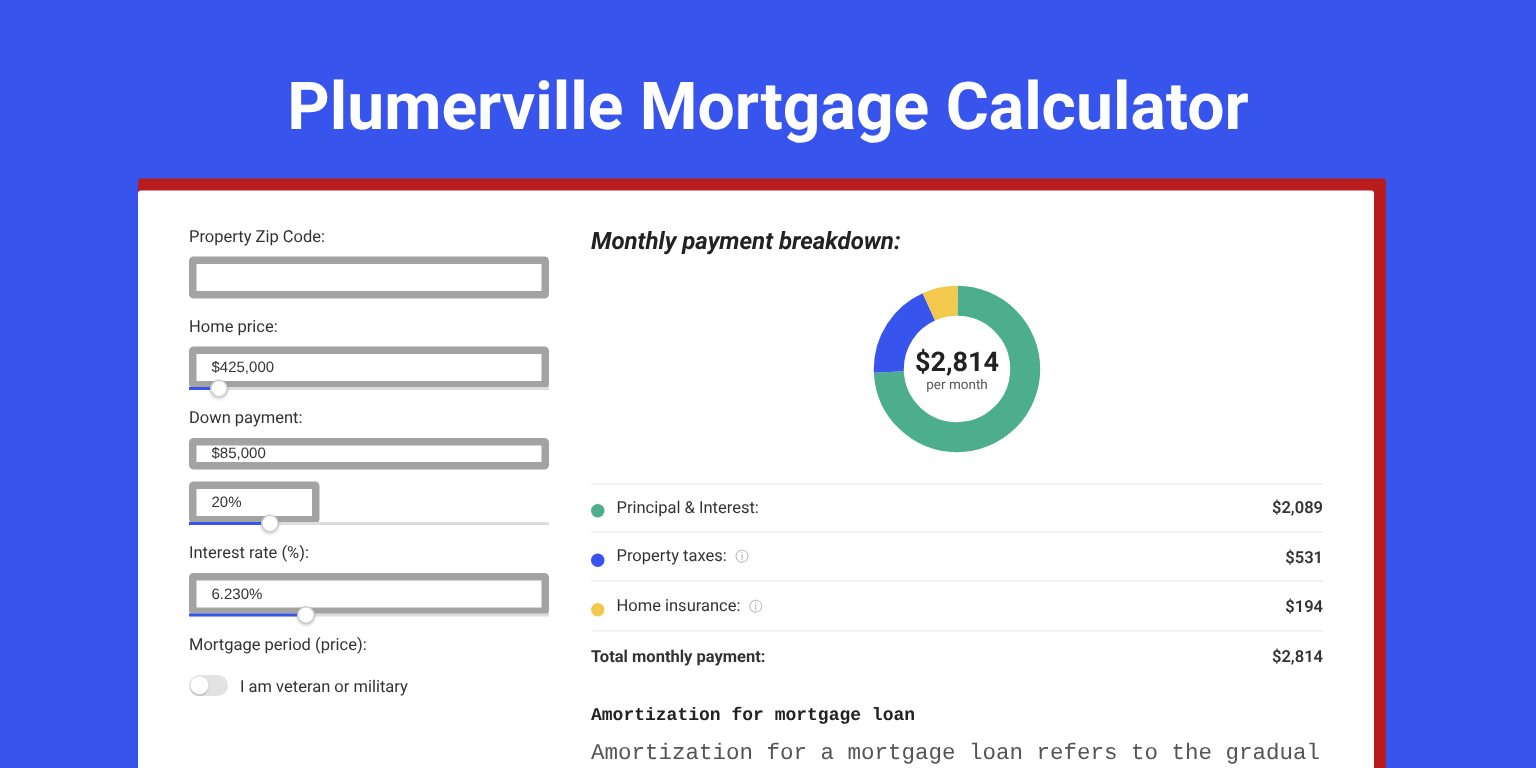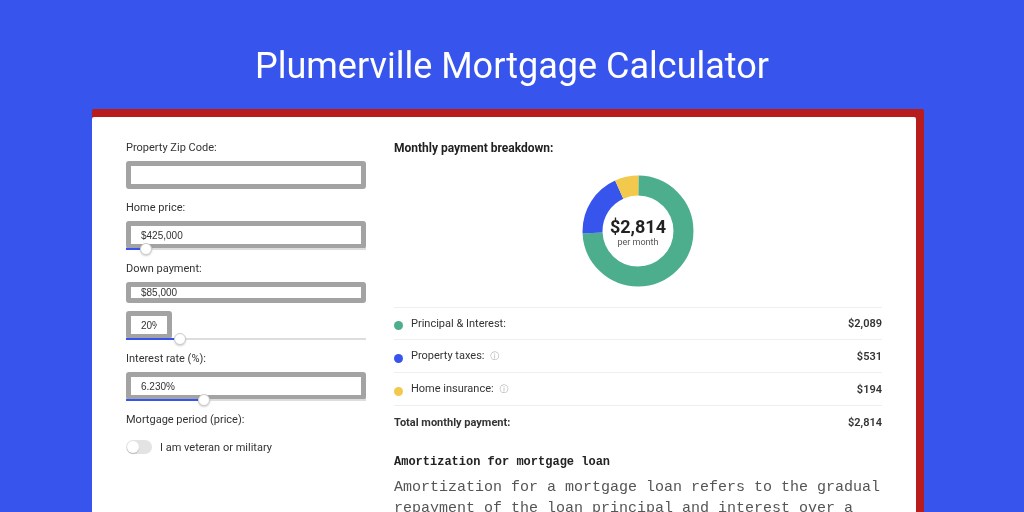--- a/index.html
+++ b/index.html
@@ -9,22 +9,22 @@
     width: 1024px;
     height: 512px;
     overflow: hidden;
   }
   .outer {
     padding: 45px 100px 0 100px;
   }
   .title {
     text-align: center;
     color: #fff;
-    font-size: 36px;
-    font-weight: 400;
+    font-size: 44px;
+    font-weight: 700;
     margin-bottom: 22px;
   }
   .shadowbox {
     background: #b91c1c;
     padding: 8px 8px 0 0;
     margin-left: -8px;
     border-radius: 2px;
   }
   .panel {
     background: #fff;
@@ -44,21 +44,21 @@
     border-radius: 3px;
     height: 28px;
     padding: 0 10px;
     font-size: 10px;
     color: #333;
     background: #fff;
   }
   .field { margin-bottom: 12px; position: relative; }
   .row { display: flex; gap: 8px; flex-direction: column; }
   .row .wide { flex: 1; }
-  .row .narrow { width: 46px; }
+  .row .narrow { width: 87px; }
   .slider-track {
     height: 2px;
     background: #ddd;
     position: relative;
     margin-top: -1px;
   }
   .slider-fill {
     position: absolute;
     top: 0; left: 0;
     height: 2px;
@@ -100,24 +100,25 @@
   .toggle::after {
     content: "";
     position: absolute;
     width: 12px; height: 12px;
     background: #fff;
     border-radius: 50%;
     top: 1px; left: 1px;
     box-shadow: 0 1px 1px rgba(0,0,0,0.2);
   }
   .section-title {
-    font-size: 12px;
+    font-size: 16px;
     font-weight: 700;
     color: #222;
     margin-bottom: 8px;
+    font-style: italic;
   }
   .donut-wrap {
     display: flex;
     justify-content: center;
     padding: 8px 0 16px 0;
   }
   .donut { position: relative; width: 120px; height: 120px; }
   .donut svg { width: 120px; height: 120px; }
   .donut-center {
     position: absolute;

